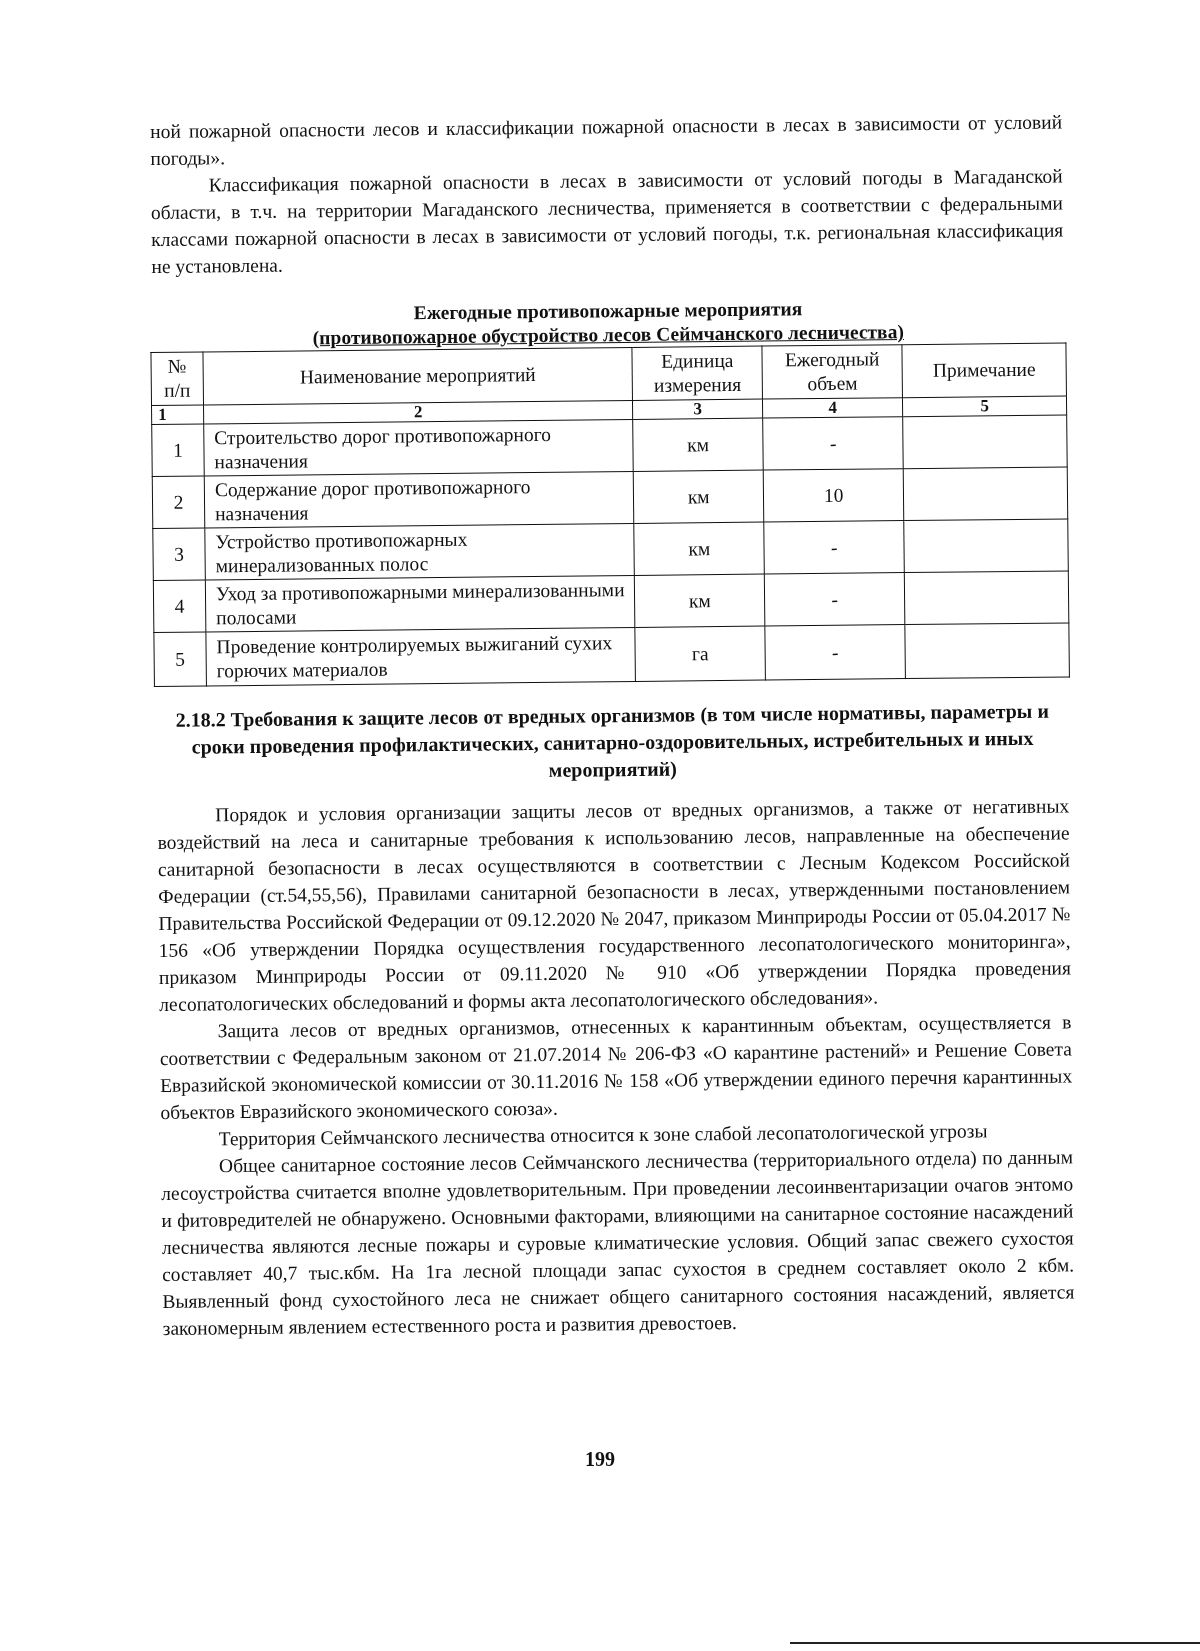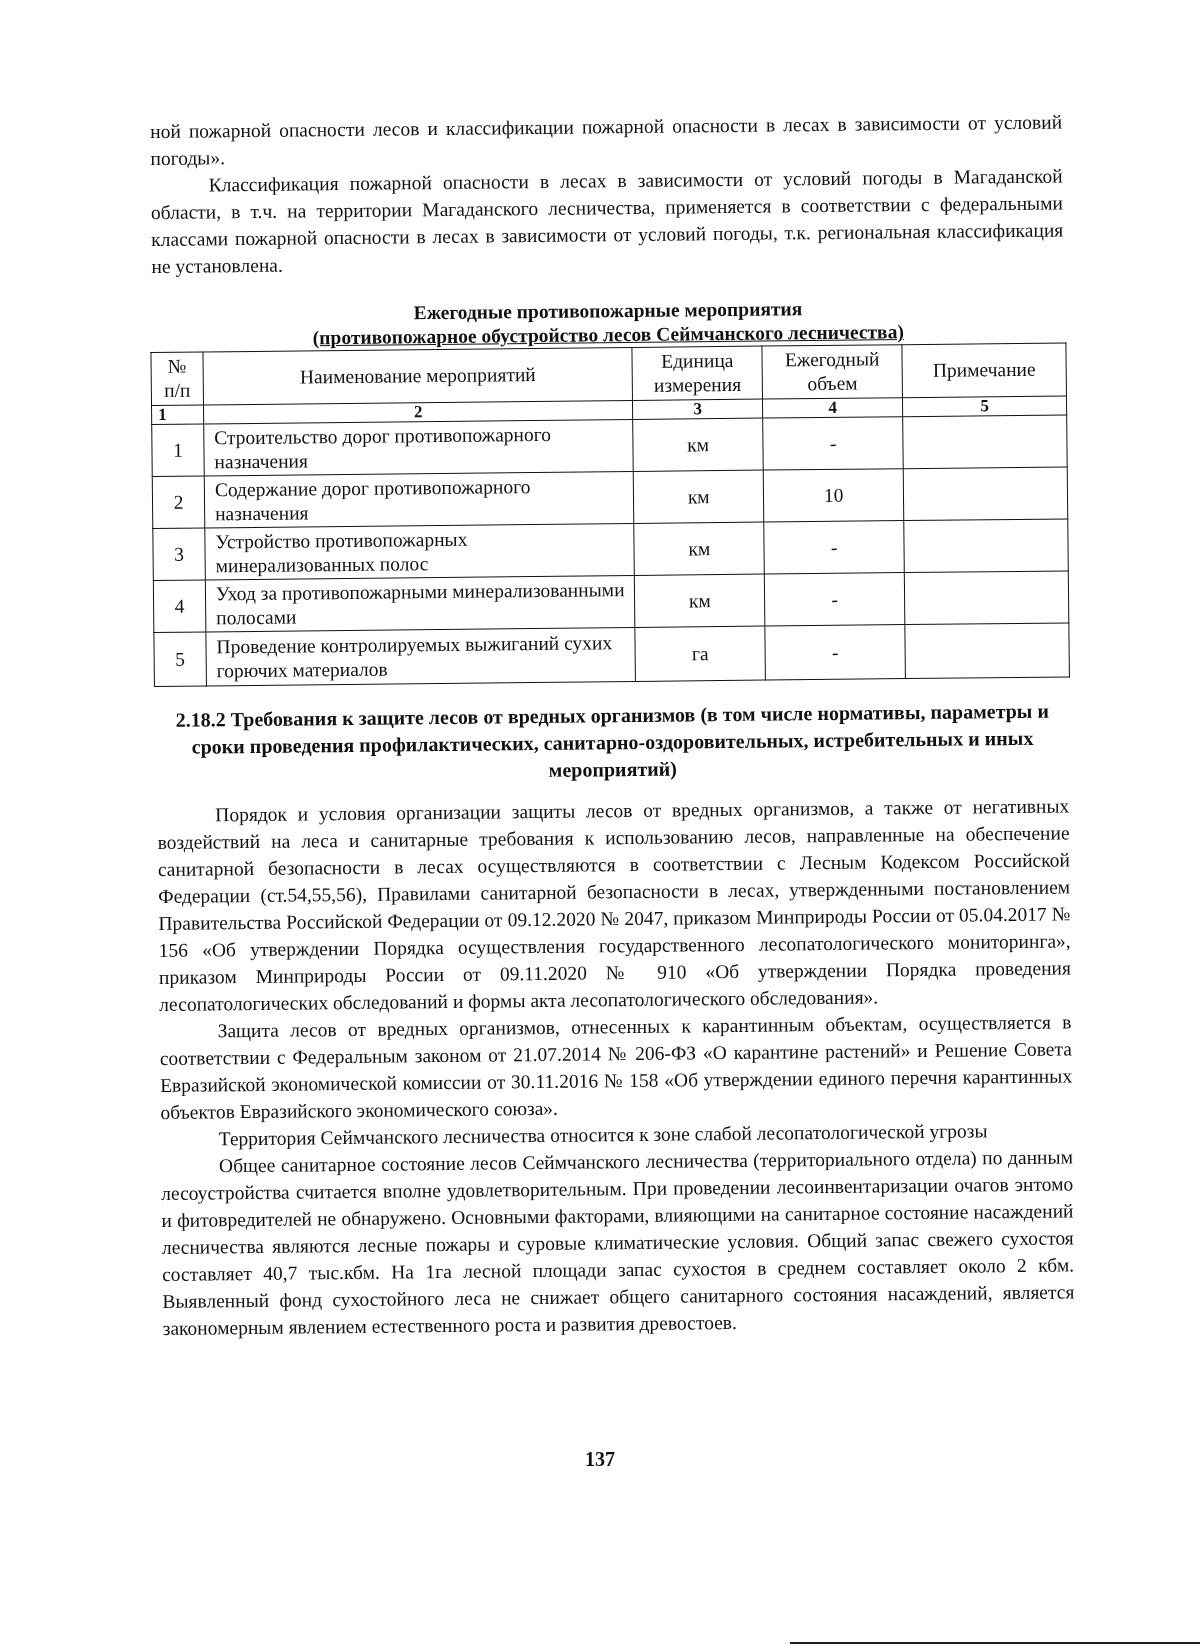--- a/index.html
+++ b/index.html
@@ -95,14 +95,14 @@
     </table>
 
   <div class="section">2.18.2 Требования к защите лесов от вредных организмов (в том числе нормативы, параметры и сроки проведения профилактических, санитарно-оздоровительных, истребительных и иных мероприятий)</div>
 
   <p class="indent">Порядок и условия организации защиты лесов от вредных организмов, а также от негативных воздействий на леса и санитарные требования к использованию лесов, направленные на обеспечение санитарной безопасности в лесах осуществляются в соответствии с Лесным Кодексом Российской Федерации (ст.54,55,56), Правилами санитарной безопасности в лесах, утвержденными постановлением Правительства Российской Федерации от 09.12.2020 № 2047, приказом Минприроды России от 05.04.2017 № 156 «Об утверждении Порядка осуществления государственного лесопатологического мониторинга», приказом Минприроды России от 09.11.2020 № 910 «Об утверждении Порядка проведения лесопатологических обследований и формы акта лесопатологического обследования».</p>
   <p class="indent">Защита лесов от вредных организмов, отнесенных к карантинным объектам, осуществляется в соответствии с Федеральным законом от 21.07.2014 № 206-ФЗ «О карантине растений» и Решение Совета Евразийской экономической комиссии от 30.11.2016 № 158 «Об утверждении единого перечня карантинных объектов Евразийского экономического союза».</p>
   <p class="indent">Территория Сеймчанского лесничества относится к зоне слабой лесопатологической угрозы</p>
   <p class="indent">Общее санитарное состояние лесов Сеймчанского лесничества (территориального отдела) по данным лесоустройства считается вполне удовлетворительным. При проведении лесоинвентаризации очагов энтомо и фитовредителей не обнаружено. Основными факторами, влияющими на санитарное состояние насаждений лесничества являются лесные пожары и суровые климатические условия. Общий запас свежего сухостоя составляет 40,7 тыс.кбм. На 1га лесной площади запас сухостоя в среднем составляет около 2 кбм. Выявленный фонд сухостойного леса не снижает общего санитарного состояния насаждений, является закономерным явлением естественного роста и развития древостоев.</p>
 </div>
 
-<div class="pagenum">137</div>
+<div class="pagenum">199</div>
 <div class="bottom-rule"></div>
 
 </body></html>

